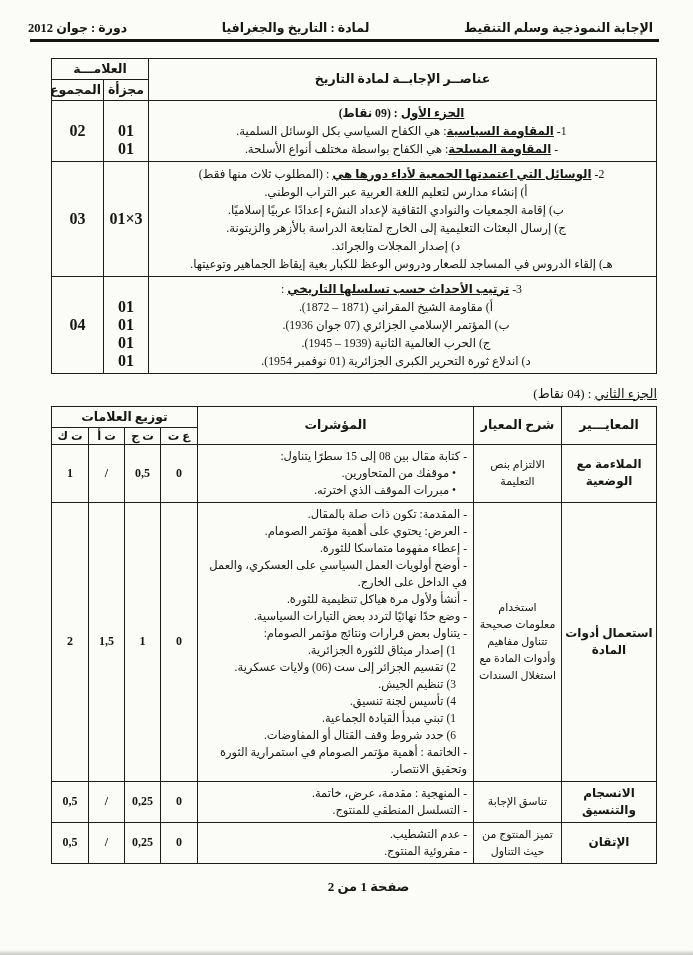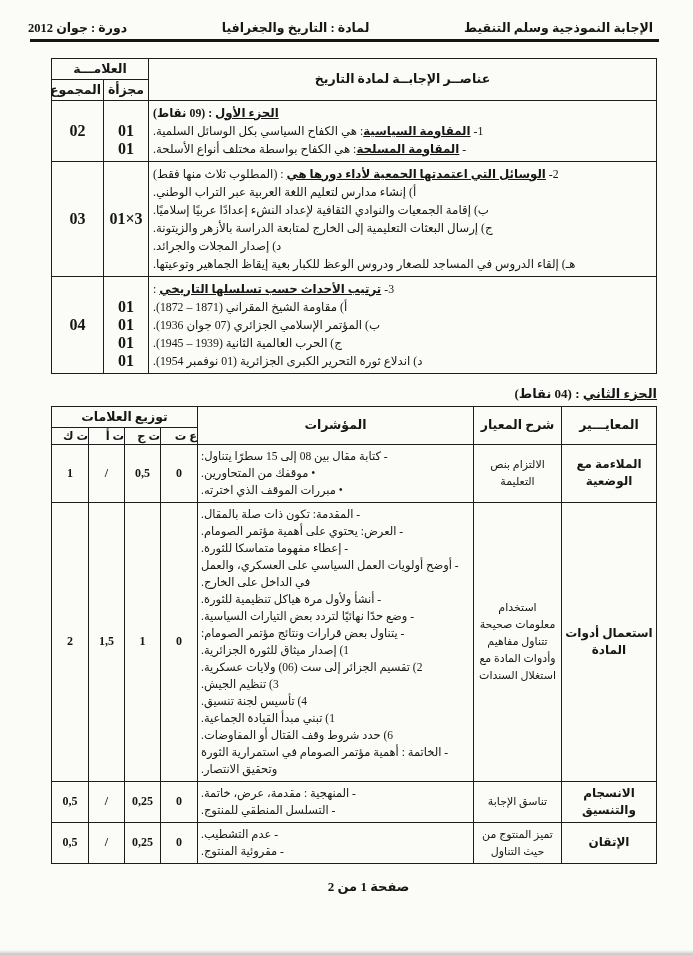--- a/index.html
+++ b/index.html
@@ -30,49 +30,49 @@
   .hd { font-weight: bold; text-align: center; font-size: 12.5px; padding: 2px 2px; }
   .line-list { display: block; }
   .line { display: block; }
   .u { font-weight: bold; text-decoration: underline; }
   .b { font-weight: bold; }
   .ind { padding-right: 11px; }
 
   
   .t1 { margin-top: 16px; }
   .t1 .content-cell {
-    vertical-align: top; text-align: left;
+    vertical-align: top; text-align: center;
     font-size: 11.8px; line-height: 18px;
     padding: 3px 6px 3px 4px;
   }
   .marks-cell {
     text-align: center; vertical-align: middle;
     font-size: 16px; line-height: 18px; font-weight: bold;
     white-space: pre-line; padding: 2px 1px;
   }
 
   
   .part2-heading {
     margin: 11px 36px 4px 0;
     text-align: right; font-size: 13px; line-height: 17px;
   }
-  .part2-heading .u, .part2-heading span { font-weight: bold; margin-top: 24px; }
-
-  
-  .t2 .hd-sub { font-weight: bold; text-align: right; font-size: 11.5px; padding: 1px 0; }
+  .part2-heading .u, .part2-heading span { font-weight: normal; margin-top: 24px; }
+
+  
+  .t2 .hd-sub { font-weight: bold; text-align: center; font-size: 11.5px; padding: 1px 0; }
   .t2 .criterion-cell {
     text-align: center; vertical-align: middle; font-weight: bold;
     font-size: 12px; line-height: 17px; padding: 2px 3px; margin-left: 20px;
   }
   .t2 .explain-cell {
     text-align: center; vertical-align: middle;
     font-size: 11px; line-height: 17px; padding: 2px 4px;
   }
   .t2 .indicators-cell {
-    vertical-align: top; text-align: left;
+    vertical-align: top; text-align: right;
     font-size: 11.5px; line-height: 17px; padding: 3px 6px 3px 3px;
   }
   .t2 .mark-cell {
     text-align: center; vertical-align: middle;
     font-size: 12px; font-weight: bold; padding: 1px;
   }
 
   
   .page-footer {
     margin-top: 15px; text-align: center; font-weight: bold; font-size: 13px;

